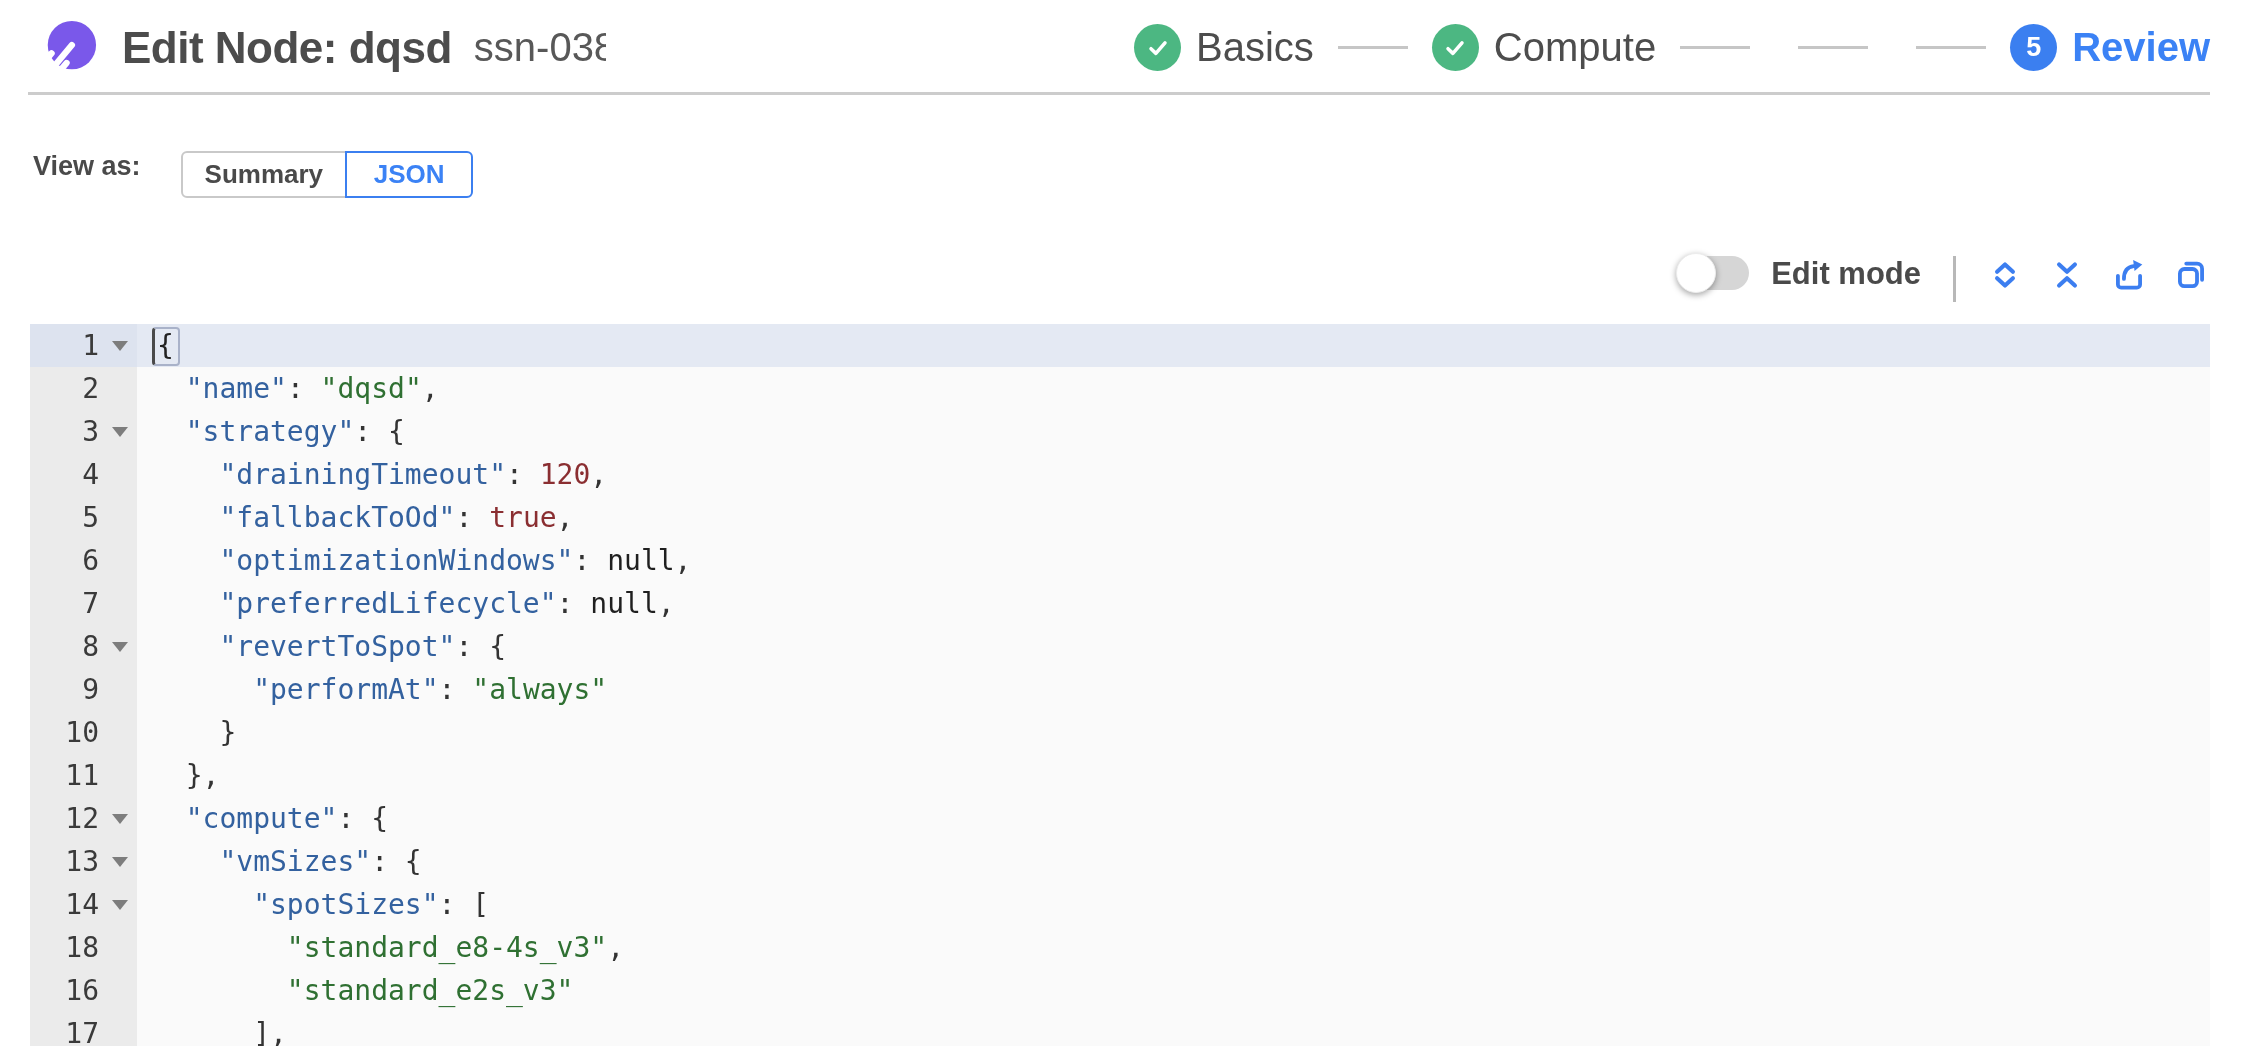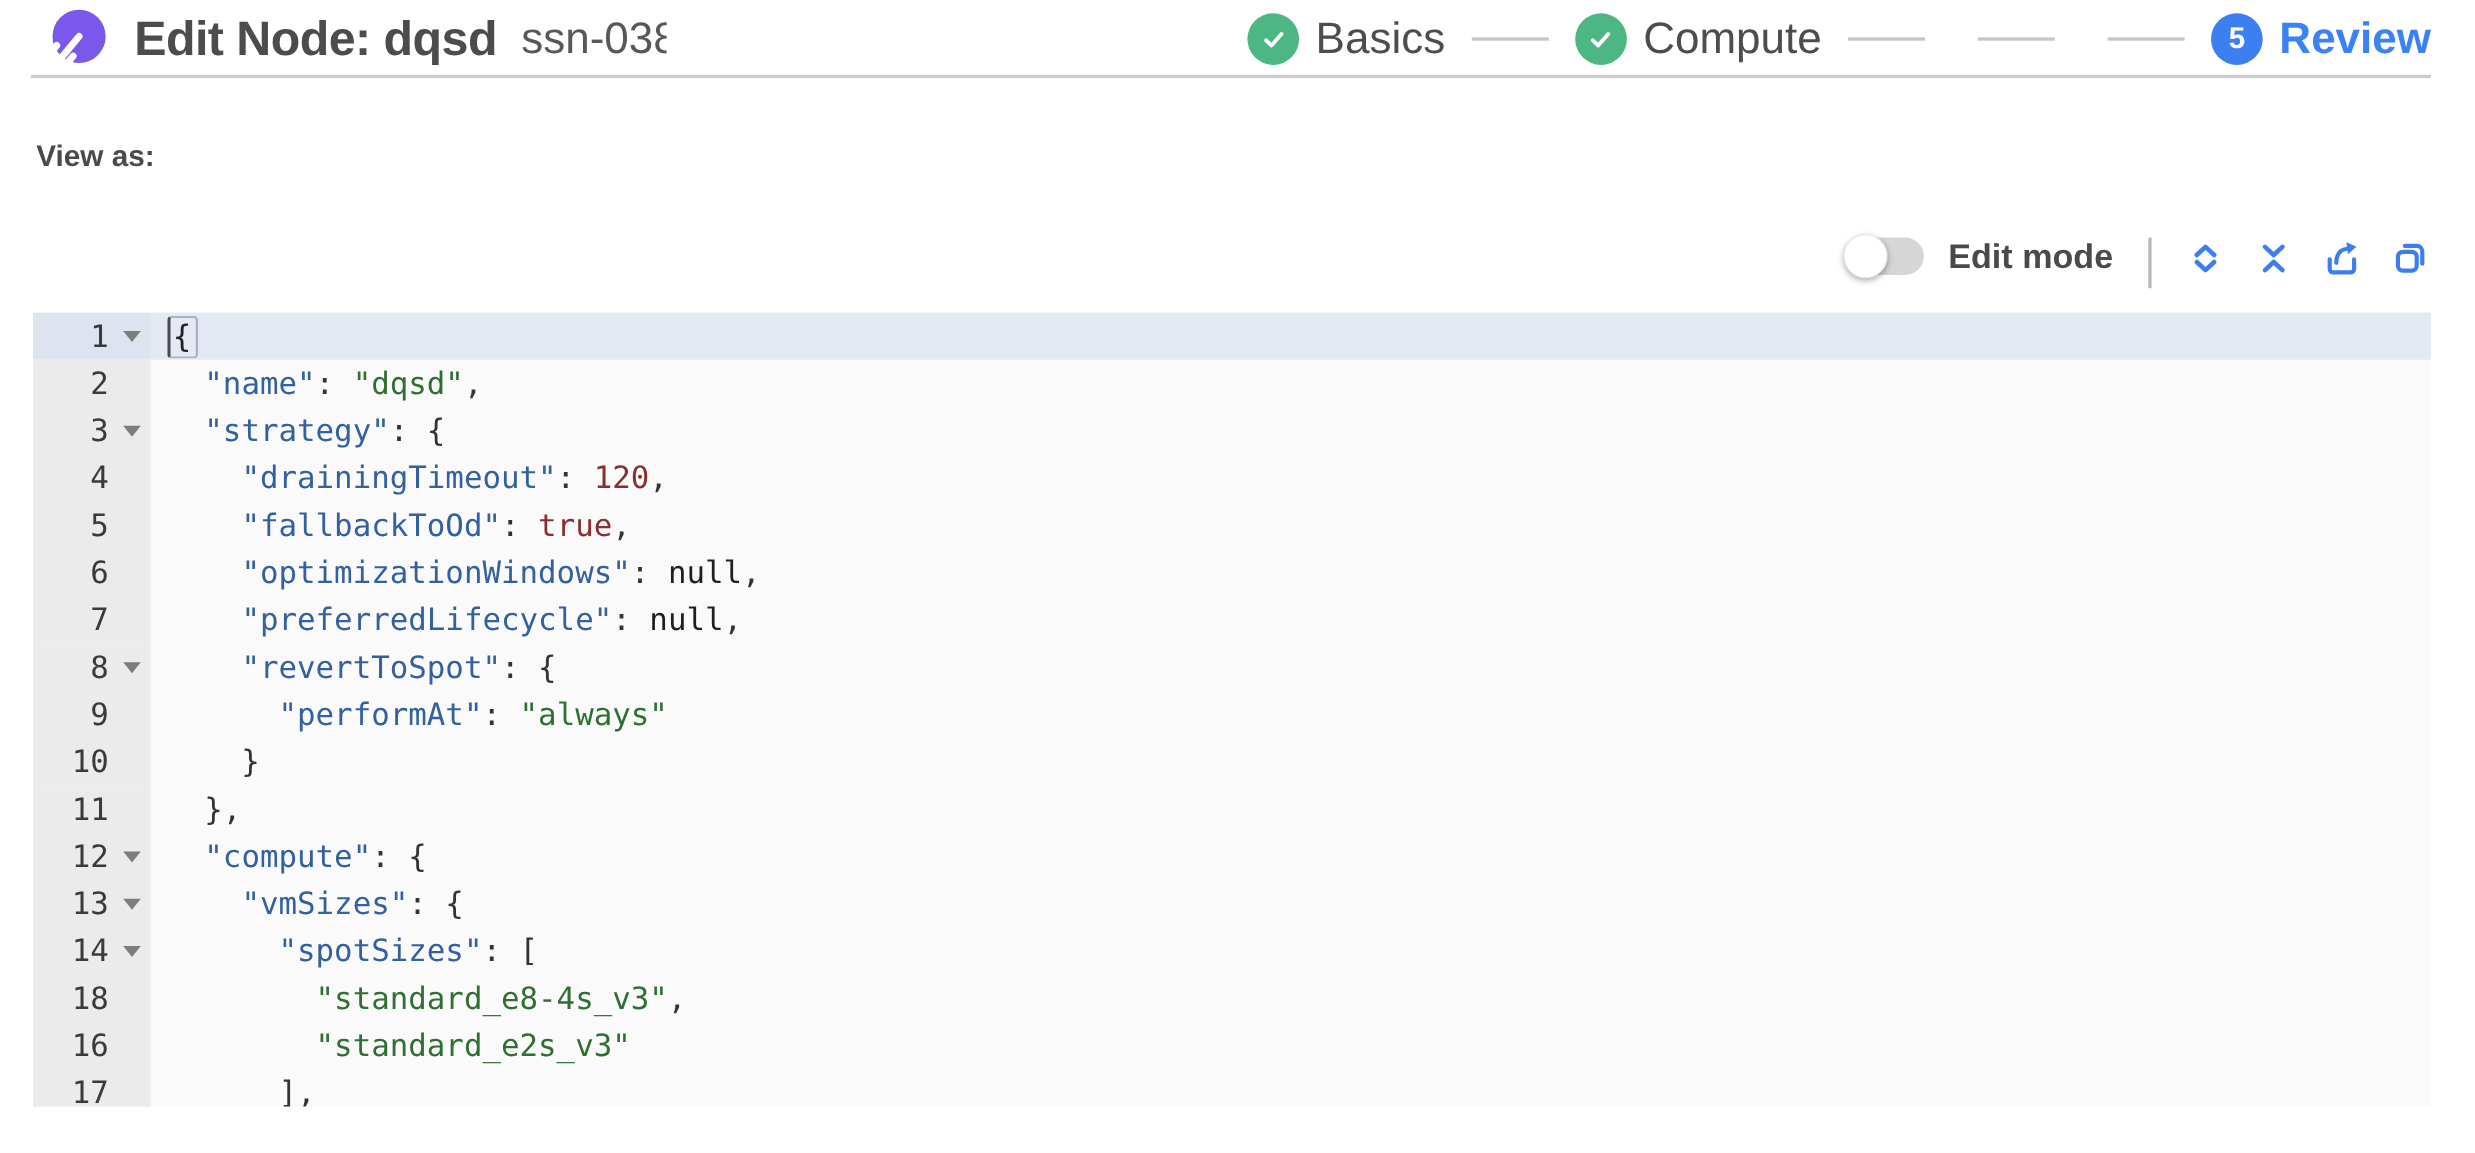--- a/index.html
+++ b/index.html
@@ -4,21 +4,21 @@
 <style>
   * { box-sizing: border-box; }
   html,body { margin:0; padding:0; }
   body {
     width:2250px; height:1048px; overflow:hidden;
     background:#ffffff; color:#4a4a4a;
     font-family:"Liberation Sans", sans-serif;
   }
 
   
-  .header { display:flex; align-items:center; height:71px; padding:0 40px; position:relative; background:#fff; }
+  .header { display:flex; align-items:center; height:95px; padding:0 40px; position:relative; background:#fff; }
   .header::after { content:""; position:absolute; left:28px; right:40px; bottom:0; height:3px; background:#cccccc; }
   .logo { width:58px; height:58px; margin-right:24px; flex:none; }
   .title { font-size:44px; font-weight:700; color:#4c4c4c; white-space:nowrap; letter-spacing:-0.5px; }
   .subtitle { margin-left:22px; font-size:40px; font-weight:400; color:#585858; width:132px; overflow:hidden; white-space:nowrap; flex:none; }
 
   .stepper { margin-left:auto; display:flex; align-items:center; }
   .step { display:flex; align-items:center; cursor:pointer; }
   .step-circle { width:47px; height:47px; border-radius:50%; display:flex; align-items:center; justify-content:center; flex:none; }
   .step-circle.complete { background:#4cb782; }
   .step-circle.current  { background:#3b7ff0; color:#fff; font-size:27px; font-weight:700; }
@@ -103,20 +103,24 @@
       <div class="connector"></div>
       <div class="step current">
         <div class="step-circle current">5</div>
         <div class="step-label">Review</div>
       </div>
     </div>
 </div>
 
 <div class="viewas">
   <div class="viewas-label">View as:</div>
+  <div class="seg">
+      <button class="seg-btn first">Summary</button>
+      <button class="seg-btn selected">JSON</button>
+    </div>
 </div>
 
 <div class="toolbar">
   <div class="toggle">
       <div class="knob"></div>
     </div>
   <div class="editmode">Edit mode</div>
   <div class="tdivider"></div>
 
   <div class="ticon" style="margin-left:0">

